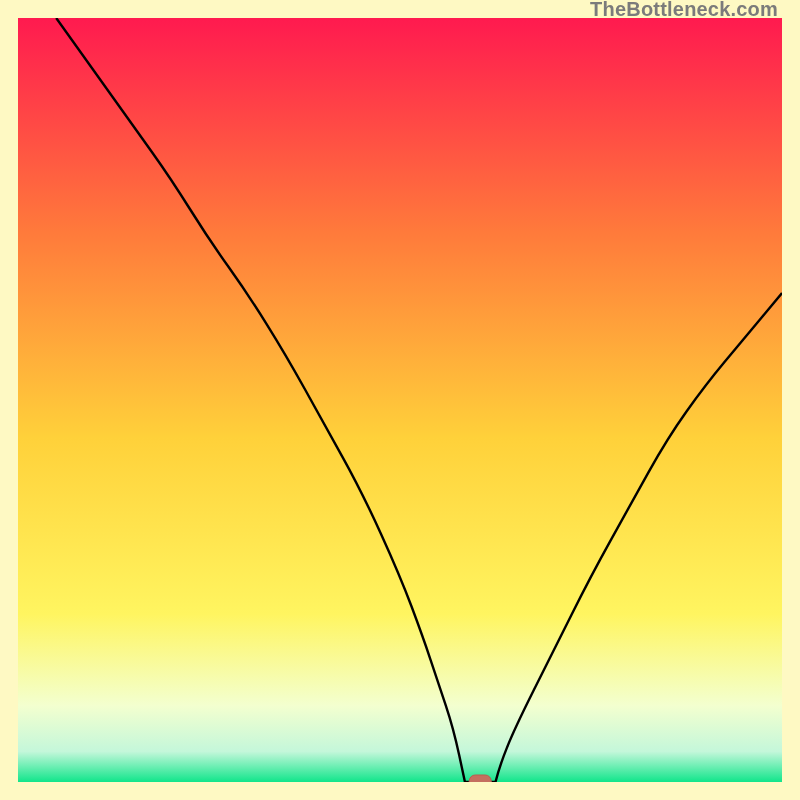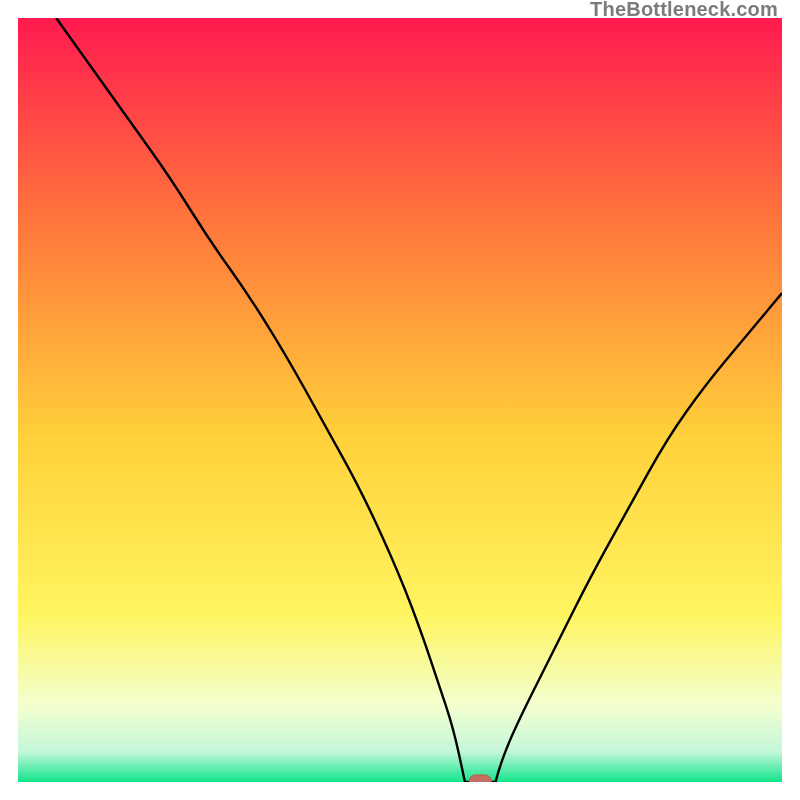--- a/index.html
+++ b/index.html
@@ -9,21 +9,21 @@
     height: 800px;
     background: #000;
     overflow: hidden;
   }
   .frame {
     position: absolute;
     left: 0;
     top: 0;
     width: 800px;
     height: 800px;
-    background: #ffffff;
+    background: #fef9c3;
   }
   .plot {
     position: absolute;
     left: 18px;
     top: 18px;
     width: 764px;
     height: 764px;
   }
   .watermark {
     position: absolute;

